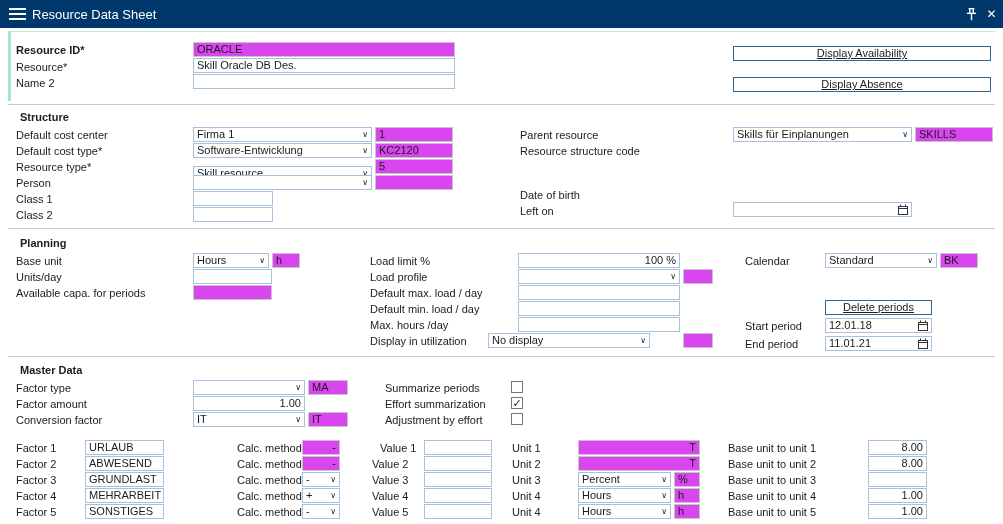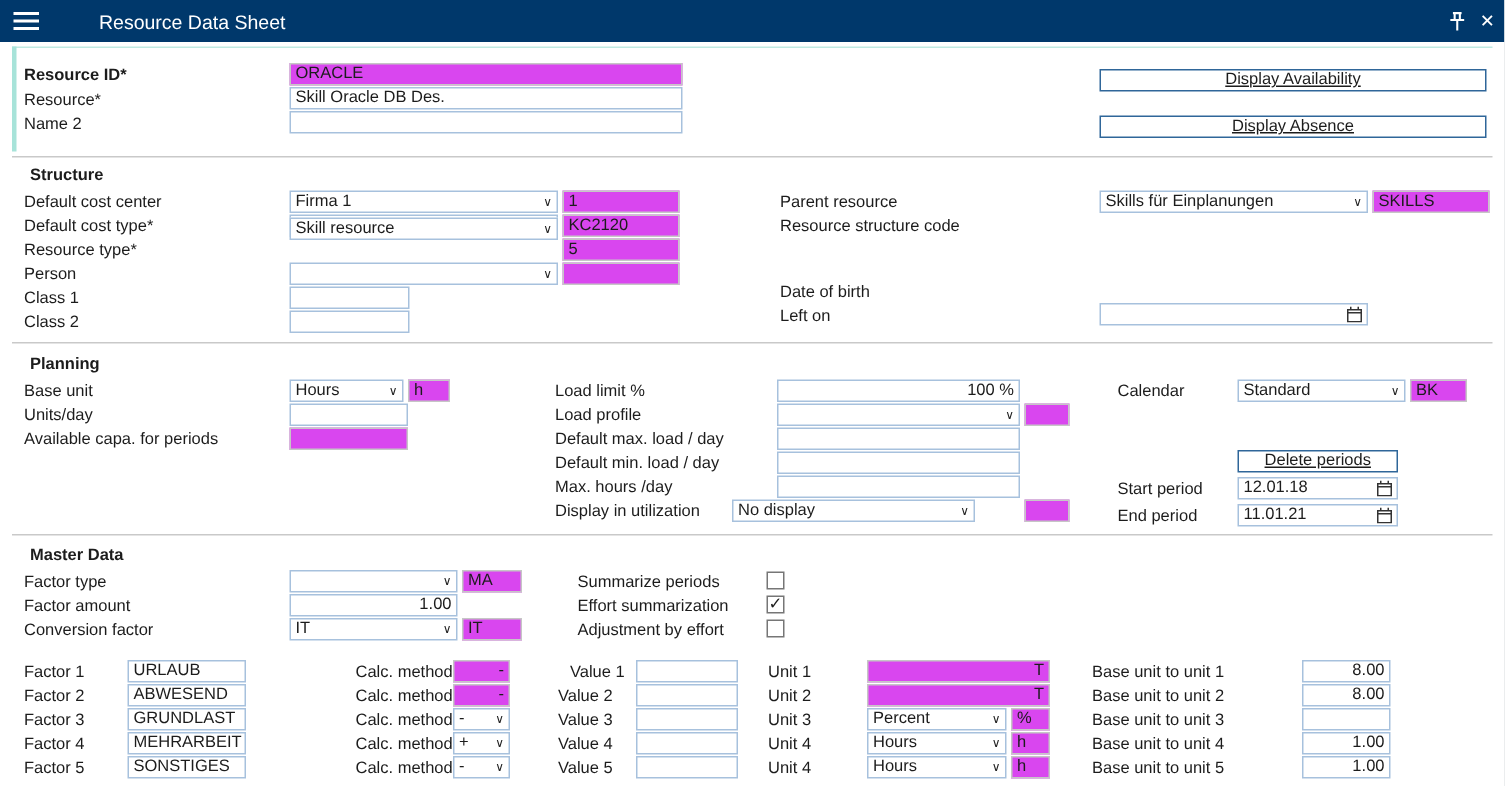--- a/index.html
+++ b/index.html
@@ -1,20 +1,20 @@
 <!DOCTYPE html>
 <html><head>
 <meta charset="utf-8">
 <style>
   * { margin:0; padding:0; box-sizing:border-box; }
   body { font-family:"Liberation Sans","DejaVu Sans",sans-serif; font-size:11px; color:#1c1c1c; background:#fff; }
   .window { position:relative; width:1003px; height:524px; overflow:hidden; background:#fff; outline:1px solid #b0b6bc; }
 
   .titlebar { position:absolute; left:0; top:0; width:1003px; height:28px; background:#00386b; }
-  .titlebar .title { position:absolute; left:32px; top:7px; color:#fff; font-size:13px; white-space:nowrap;margin-left:34px; }
+  .titlebar .title { position:absolute; left:32px; top:7px; color:#fff; font-size:13px; white-space:nowrap; }
   .menu-btn { position:absolute; left:9px; top:8px; width:17px; height:12px; cursor:pointer; }
   .menu-btn i { position:absolute; left:0; width:17px; height:2px; background:#fff; }
   .pin-btn { position:absolute; left:964px; top:7px; width:15px; height:15px; cursor:pointer; }
   .close-btn { position:absolute; left:984px; top:6px; width:15px; height:16px; color:#fff; font-size:12px; text-align:center; cursor:pointer; line-height:16px; }
 
   .accent-v { position:absolute; left:8px; top:31px; width:3px; height:70px; background:#a7e3d9; }
   .accent-h { position:absolute; left:8px; top:31px; width:987px; height:1px; background:#bfeae2; }
   .sep { position:absolute; left:8px; width:987px; height:1px; background:#c9c9c9; }
 
   .lbl { position:absolute; white-space:nowrap; line-height:13px; }
@@ -77,21 +77,21 @@
   <div class="fld ro" style="left:375px;top:127px;width:78px">1</div>
 
   <div class="lbl" style="left:16px;top:145px">Default cost type*</div>
   <div class="fld dd" style="left:193px;top:143px;width:179px">
     <span>Software-Entwicklung</span>
     <span class="chev">∨</span>
   </div>
   <div class="fld ro" style="left:375px;top:143px;width:78px">KC2120</div>
 
   <div class="lbl" style="left:16px;top:161px">Resource type*</div>
-  <div class="fld dd" style="left:193px;top:145px;width:179px">
+  <div class="fld dd" style="left:193px;top:166px;width:179px">
     <span>Skill resource</span>
     <span class="chev">∨</span>
   </div>
   <div class="fld ro" style="left:375px;top:159px;width:78px">5</div>
 
   <div class="lbl" style="left:16px;top:177px">Person</div>
   <div class="fld dd" style="left:193px;top:175px;width:179px">
     <span></span>
     <span class="chev">∨</span>
   </div>

